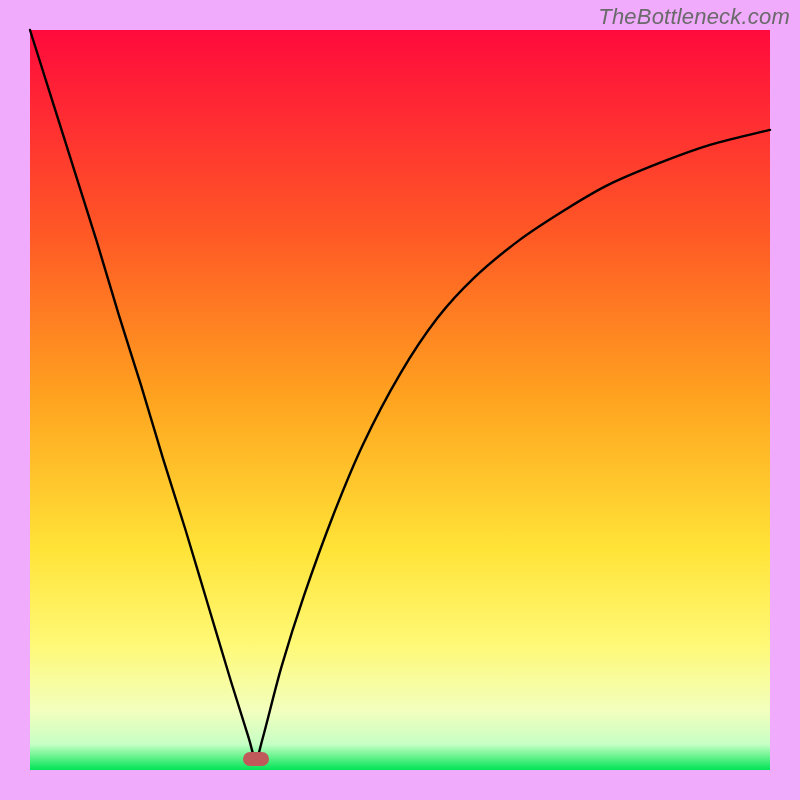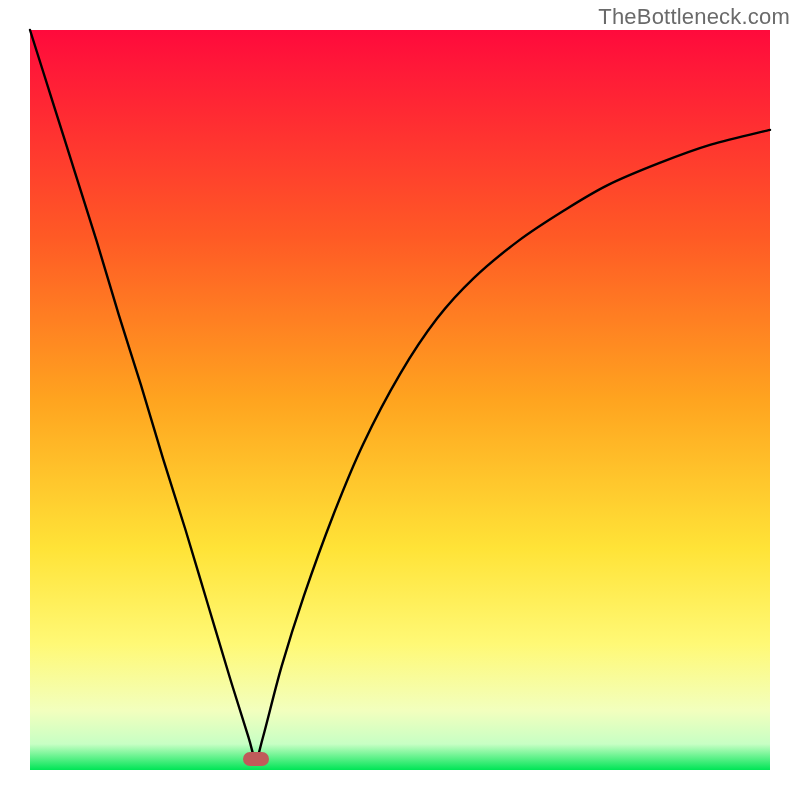--- a/index.html
+++ b/index.html
@@ -8,21 +8,22 @@
     width: 800px;
     height: 800px;
     background: #000;
     font-family: Arial, Helvetica, sans-serif;
     overflow: hidden;
   }
   .frame {
     position: relative;
     width: 800px;
     height: 800px;
-    background: #ffffff;
+    background: #f0abfc;
+    font-style: italic;
   }
   .plot {
     position: absolute;
     left: 30px;
     top: 30px;
     width: 740px;
     height: 740px;
     
   }
   .watermark {

